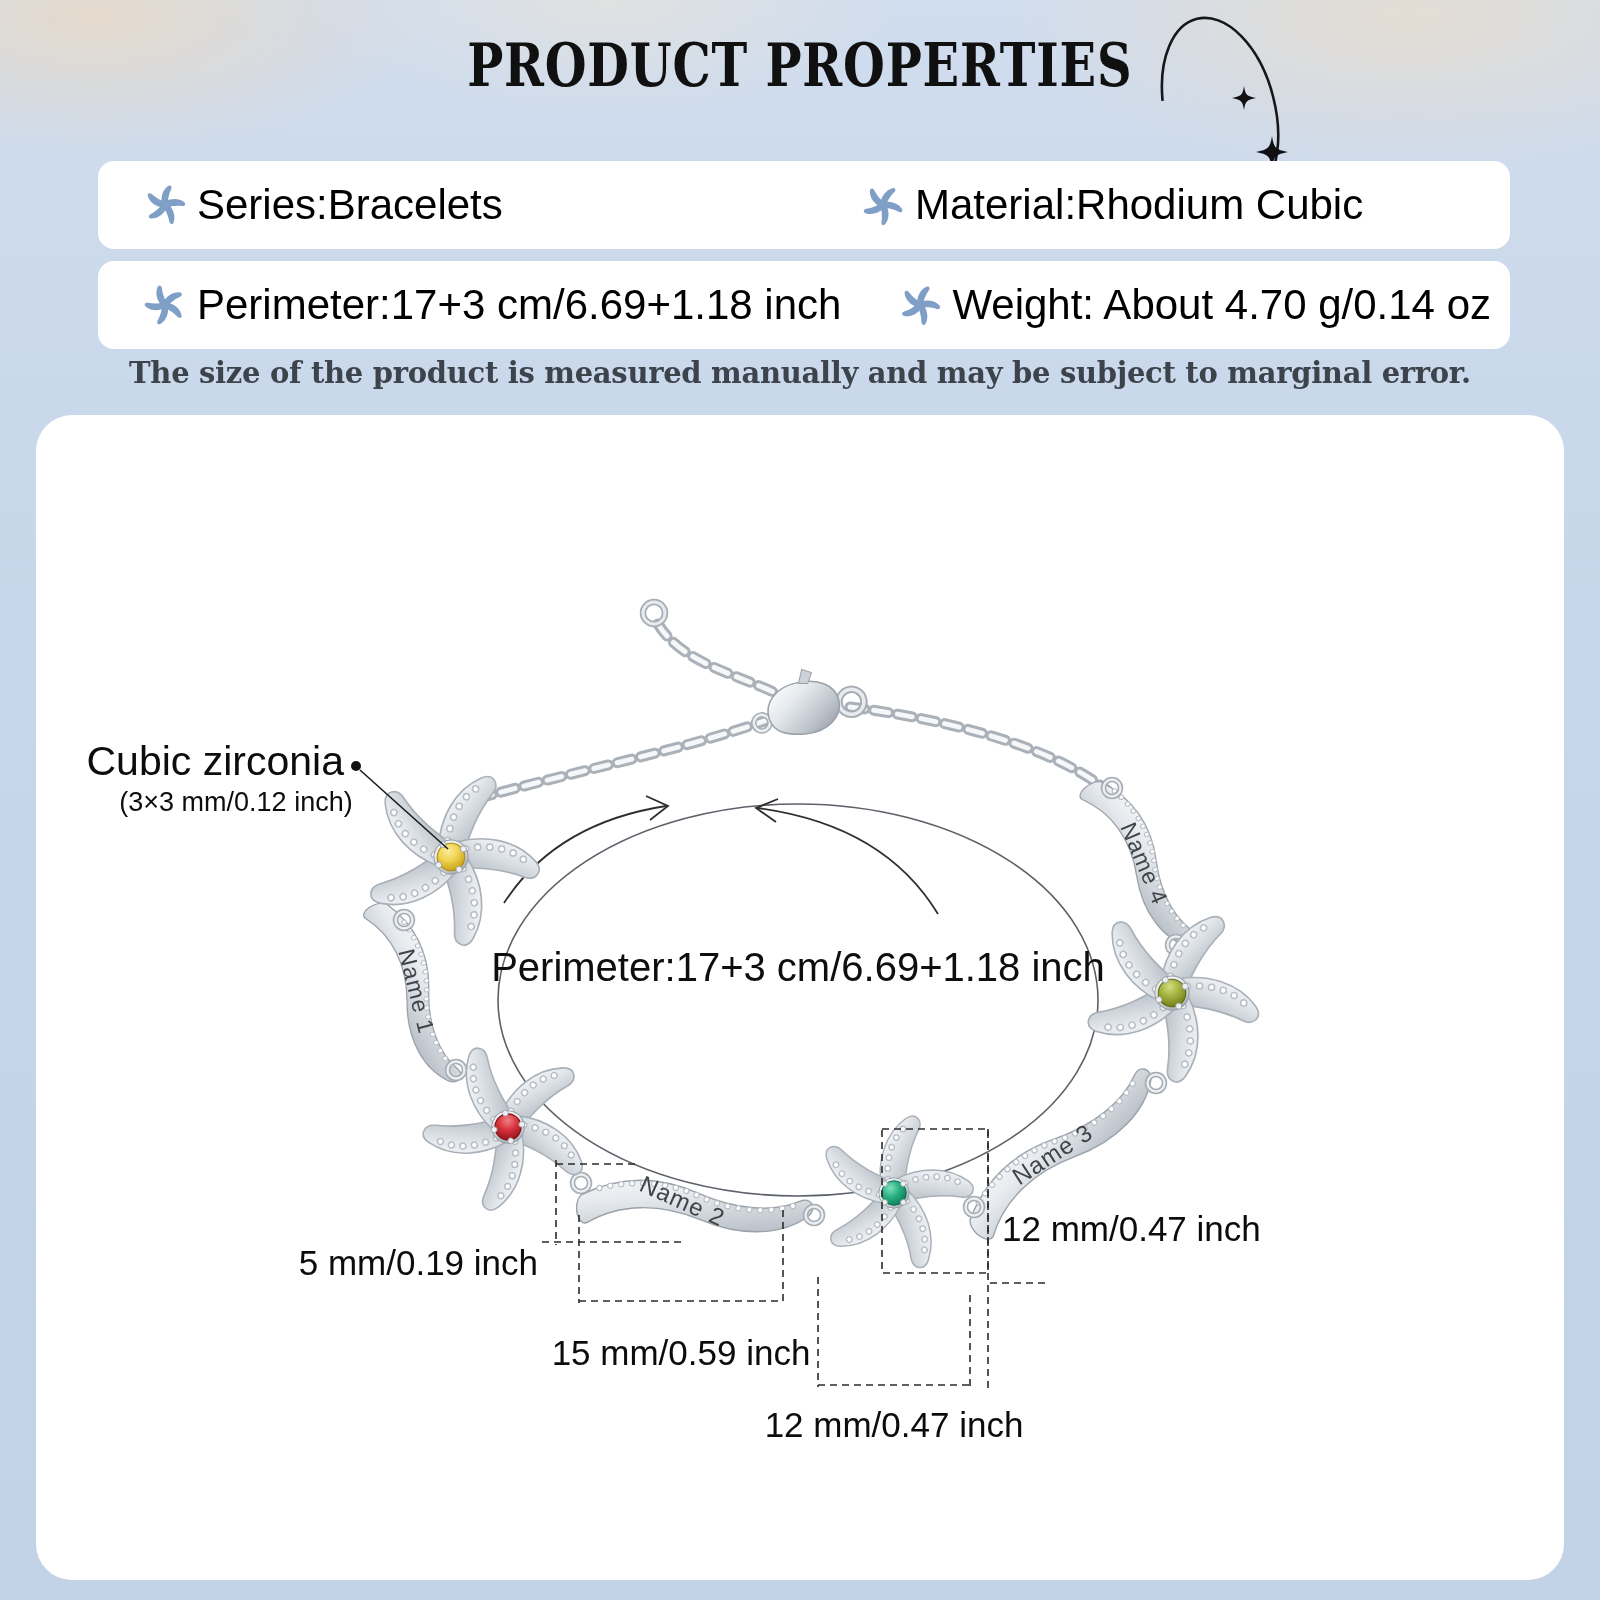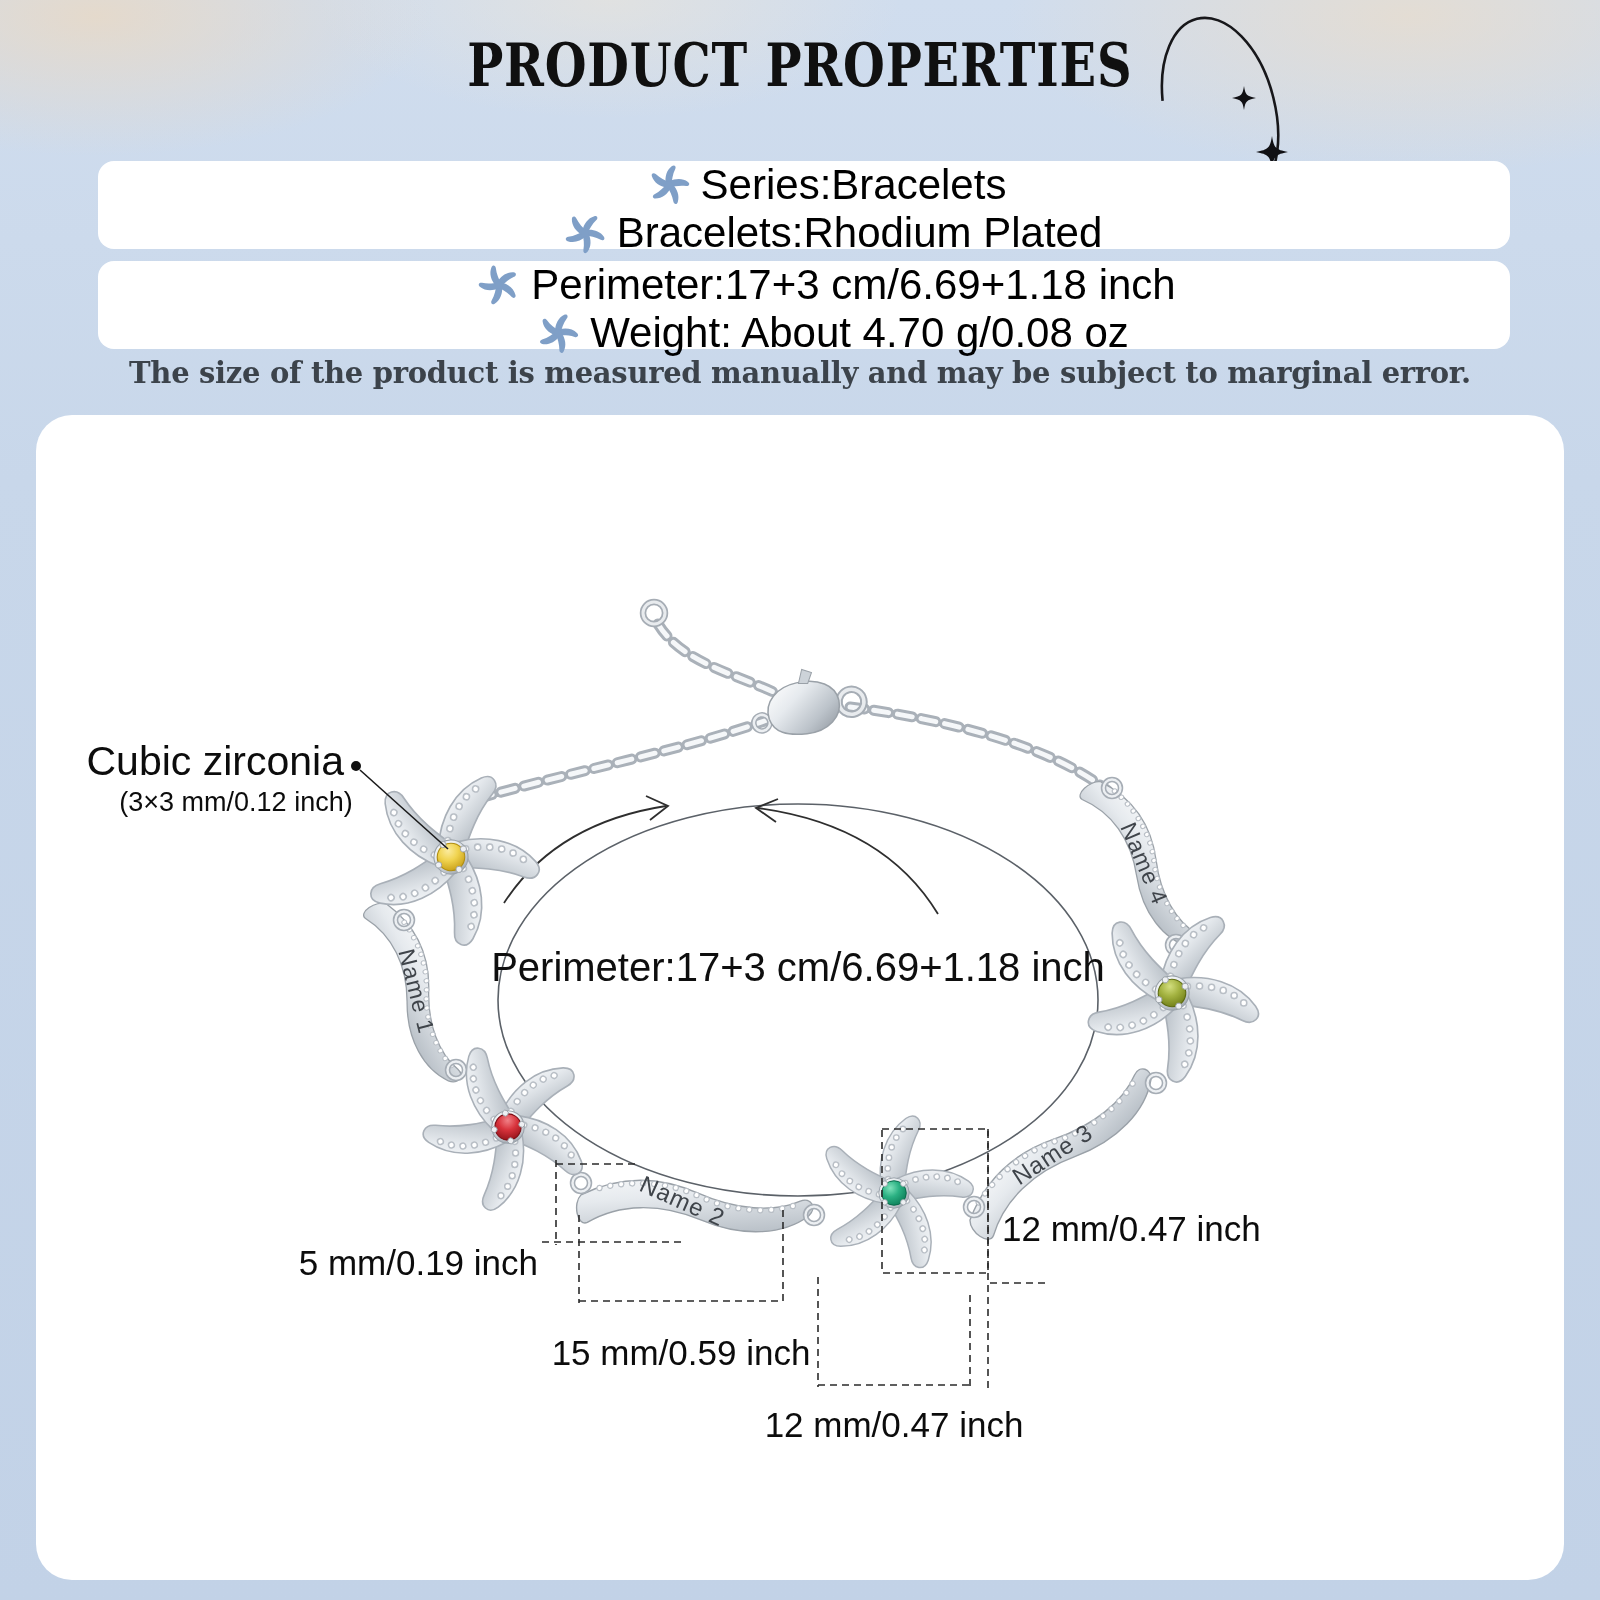--- a/index.html
+++ b/index.html
@@ -16,21 +16,21 @@
   .title{
     position:absolute;top:30px;left:0;width:100%;
     text-align:center;color:#101010;
     font-family:"DejaVu Serif", serif;font-weight:bold;
     font-size:60px;letter-spacing:1px;white-space:nowrap;
   }
   .title .squeeze{display:inline-block;transform:scaleX(.8);transform-origin:center;}
   .deco{position:absolute;left:1140px;top:6px;width:190px;height:230px;}
   .prop-row{
     position:absolute;left:98px;right:90px;height:88px;background:#fff;
-    border-radius:16px;display:flex;align-items:center;flex-direction:column;
+    border-radius:16px;display:flex;align-items:center;
   }
   .row1{top:161px;}
   .row2{top:261px;}
   .prop-cell{flex:0 0 50%;display:flex;align-items:center;box-sizing:border-box;}
   .prop-cell.left{padding-left:44px;}
   .prop-cell.right{padding-left:56px;}
   .prop-text{font-size:42px;color:#000;white-space:nowrap;}
   .bullet{width:46px;height:46px;margin-right:9px;flex:0 0 auto;}
   .disclaimer{
     position:absolute;top:356px;left:0;width:100%;text-align:center;
@@ -145,38 +145,38 @@
           <use href="#armset" fill="#7f9fc7"></use>
           <circle r="14" fill="#7f9fc7"></circle>
         </svg>
       <span class="prop-text">Series:Bracelets</span>
     </div>
     <div class="prop-cell right">
       <svg class="bullet" viewBox="-92 -92 184 184">
           <use href="#armset" fill="#7f9fc7" transform="rotate(20)"></use>
           <circle r="14" fill="#7f9fc7"></circle>
         </svg>
-      <span class="prop-text">Bracelets:Rhodium Plated</span>
+      <span class="prop-text">Material:Rhodium Cubic</span>
     </div>
   </div>
 
   <div class="prop-row row2">
     <div class="prop-cell left">
       <svg class="bullet" viewBox="-92 -92 184 184">
           <use href="#armset" fill="#7f9fc7" transform="rotate(40)"></use>
           <circle r="14" fill="#7f9fc7"></circle>
         </svg>
       <span class="prop-text">Perimeter:17+3 cm/6.69+1.18 inch</span>
     </div>
     <div class="prop-cell right">
       <svg class="bullet" viewBox="-92 -92 184 184">
           <use href="#armset" fill="#7f9fc7" transform="rotate(10)"></use>
           <circle r="14" fill="#7f9fc7"></circle>
         </svg>
-      <span class="prop-text">Weight: About 4.70 g/0.08 oz</span>
+      <span class="prop-text">Weight: About 4.70 g/0.14 oz</span>
     </div>
   </div>
 
   <div class="disclaimer">The size of the product is measured manually and may be subject to marginal error.</div>
 
   <div class="card">
     <svg width="1528" height="1165" viewBox="0 0 1528 1165">
 
       <ellipse cx="762" cy="585" rx="300" ry="196" fill="none" stroke="#5b6168" stroke-width="1.6"></ellipse>
       <g fill="none" stroke="#2e2e2e" stroke-width="1.8">

